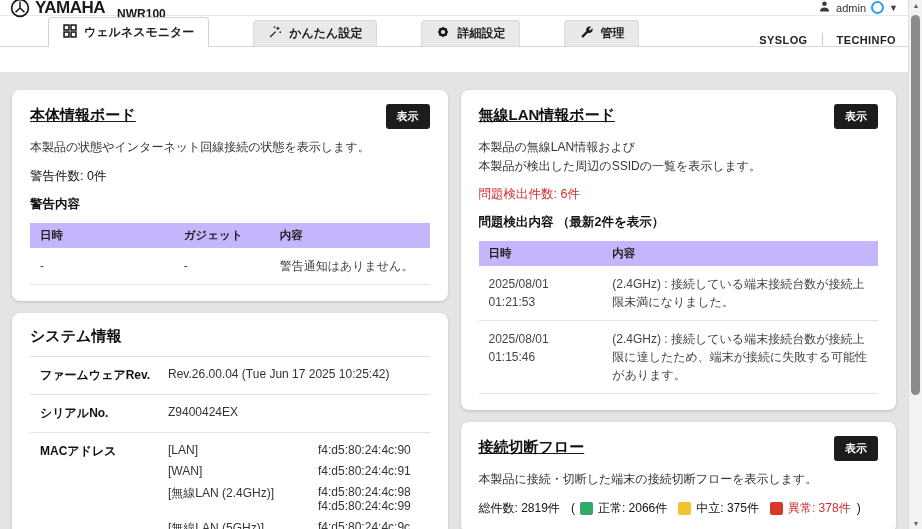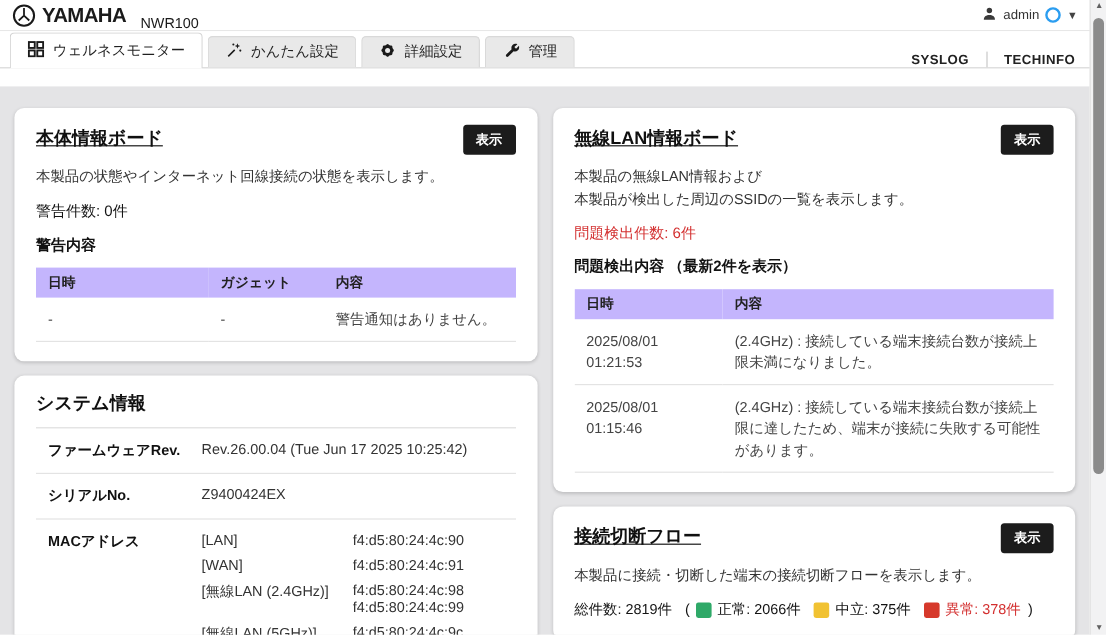--- a/index.html
+++ b/index.html
@@ -3,41 +3,42 @@
 <meta charset="utf-8">
 <style>
   * { box-sizing: border-box; margin: 0; padding: 0; }
   html,body { width: 922px; height: 529px; overflow: hidden; }
   body {
     font-family: "Liberation Sans", "DejaVu Sans", sans-serif;
     background: #fff; color: #1a1a1a; position: relative; font-size: 12px;
   }
   
   .app-header {
-    height: 26px; display: flex; align-items: center; justify-content: space-between;
+    height: 16px; display: flex; align-items: center; justify-content: space-between;
     padding: 0 24px 0 10px; border-bottom: 1px solid #e7e7e7; background: #fff;
   }
   .brand { display: flex; align-items: center; gap: 5px; }
   .brand svg { display: block; }
   .brand-name { font-weight: 800; font-size: 17px; letter-spacing: -0.5px; }
-  .model-name { font-weight: 400; font-size: 12px; margin-left: 7px; margin-top: 13px; }
+  .model-name { font-weight: 700; font-size: 12px; margin-left: 7px; margin-top: 13px; }
   .user-menu { display: flex; align-items: center; gap: 5px; font-size: 11px; color: #333; cursor: pointer; }
   .ring { width: 13px; height: 13px; border: 2.5px solid var(--ring-blue); border-radius: 50%; display: inline-block; }
   .caret { font-size: 9px; color: #444; }
   
   .tabbar {
     height: 31px; background: #fff; border-bottom: 1px solid #d8d8d8;
     display: flex; justify-content: space-between; align-items: flex-end; padding: 0 26px 0 8px;
   }
   .tabs { display: flex; gap: 4px; align-items: flex-end; }
   .tab {
     display: flex; align-items: center; gap: 7px; height: 26px; padding: 12px 14px;
     background: var(--tab-bg); border: 1px solid #d9d9d9; border-bottom: none;
-    border-radius: 4px 4px 0 0; font-size: 12px; font-weight: 400; color: #1f1f1f; cursor: pointer;
+    border-radius: 4px 4px 0 0; font-size: 12px; font-weight: 700; color: #1f1f1f; cursor: pointer;
     white-space: nowrap;
+    margin-left: 40px;
   }
   .tab svg { flex-shrink: 0; }
   .tab.active { background: #fff; height: 30px; margin-bottom: -1px; border-color: #d2d2d2; position: relative; z-index: 2; }
   .tab-links { display: flex; align-items: flex-end; gap: 14px; height: 31px; }
   .tab-link { font-size: 11px; font-weight: 700; letter-spacing: 0.4px; color: #222; cursor: pointer; text-decoration: none; }
   .vdiv { width: 1px; height: 13px; background: #c9c9c9; }
   
   .content {
     position: absolute; top: 72px; left: 0; right: 14px; bottom: 0;
     background: #e4e4e6; padding: 18px 12px; display: flex; gap: 13px; align-items: flex-start;
@@ -62,21 +63,21 @@
   table { width: 100%; border-collapse: collapse; margin-top: 10px; font-size: 12px; }
   th { background: #c4b5fd; text-align: left; font-size: 11.5px; font-weight: 700; color: #222; padding: 5px 10px; }
   td { padding: 9px 10px; color: #444; border-bottom: 1px solid #e3e3e3; vertical-align: top; line-height: 1.5; }
   
   .sys-title { font-size: 15px; font-weight: 800; color: #101010; padding-bottom: 10px; border-bottom: 1px solid #dedede; }
   .sysrow { display: flex; border-bottom: 1px solid #e3e3e3; padding: 10px 0 10px 10px; font-size: 12px; align-items: flex-start; }
   .sysrow .k { width: 128px; font-weight: 700; color: #111; flex-shrink: 0; }
   .sysrow .v { color: #333; }
   .mac-lines { display: flex; flex-direction: column; gap: 7px; }
   .macline { display: flex; }
-  .macline .iface { width: 126px; flex-shrink: 0; color: #333; }
+  .macline .iface { width: 150px; flex-shrink: 0; color: #333; }
   .macline .addr { color: #333; }
   
   .stat-line { display: flex; align-items: center; font-size: 12px; color: #131313; margin-top: 11px; white-space: nowrap; }
   .leg { display: flex; align-items: center; gap: 5px; margin-left: 11px; }
   .leg:first-of-type { margin-left: 6px; }
   .sq { width: 13px; height: 13px; border-radius: 2px; display: inline-block; flex-shrink: 0; }
   .sq.good { background: var(--good); }
   .sq.warn { background: var(--warn); }
   .sq.bad  { background: var(--bad); }
   .paren-close { margin-left: 1px; }

